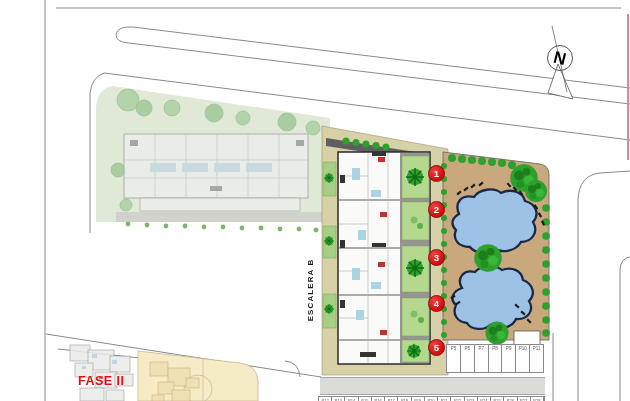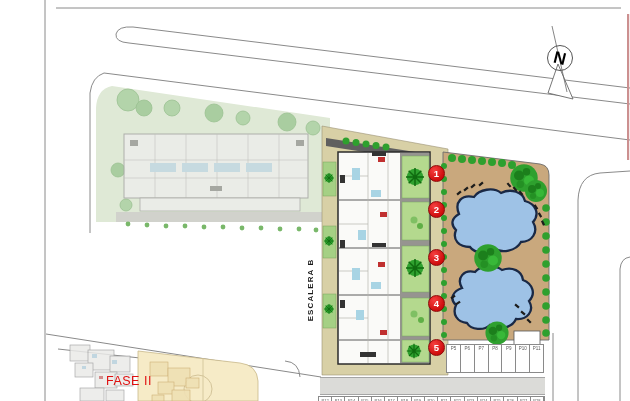--- a/index.html
+++ b/index.html
@@ -17,21 +17,21 @@
     display:flex;align-items:center;justify-content:center;line-height:1;
   }
 
   .escalera{
     position:absolute;z-index:6;left:272px;top:284px;width:80px;height:12px;
     transform:rotate(-90deg);text-align:center;font-size:8px;font-weight:700;
     letter-spacing:1.1px;color:#1a1a1a;white-space:nowrap;
   }
   .fase{
     position:absolute;z-index:6;left:78px;top:374px;
-    font-size:12.5px;font-weight:400;letter-spacing:.5px;color:#e01010;margin-left:28px;
+    font-size:12.5px;font-weight:700;letter-spacing:.5px;color:#e01010;
   }
 
   
   .park-row{
     position:absolute;z-index:5;display:flex;background:#fff;
     border:1px solid #8a8a8a;box-sizing:border-box;
   }
   .park-row .stall{
     flex:1;border-right:1px solid #8a8a8a;box-sizing:border-box;
     font-size:4.5px;color:#5a5a5a;text-align:center;padding-top:1px;

